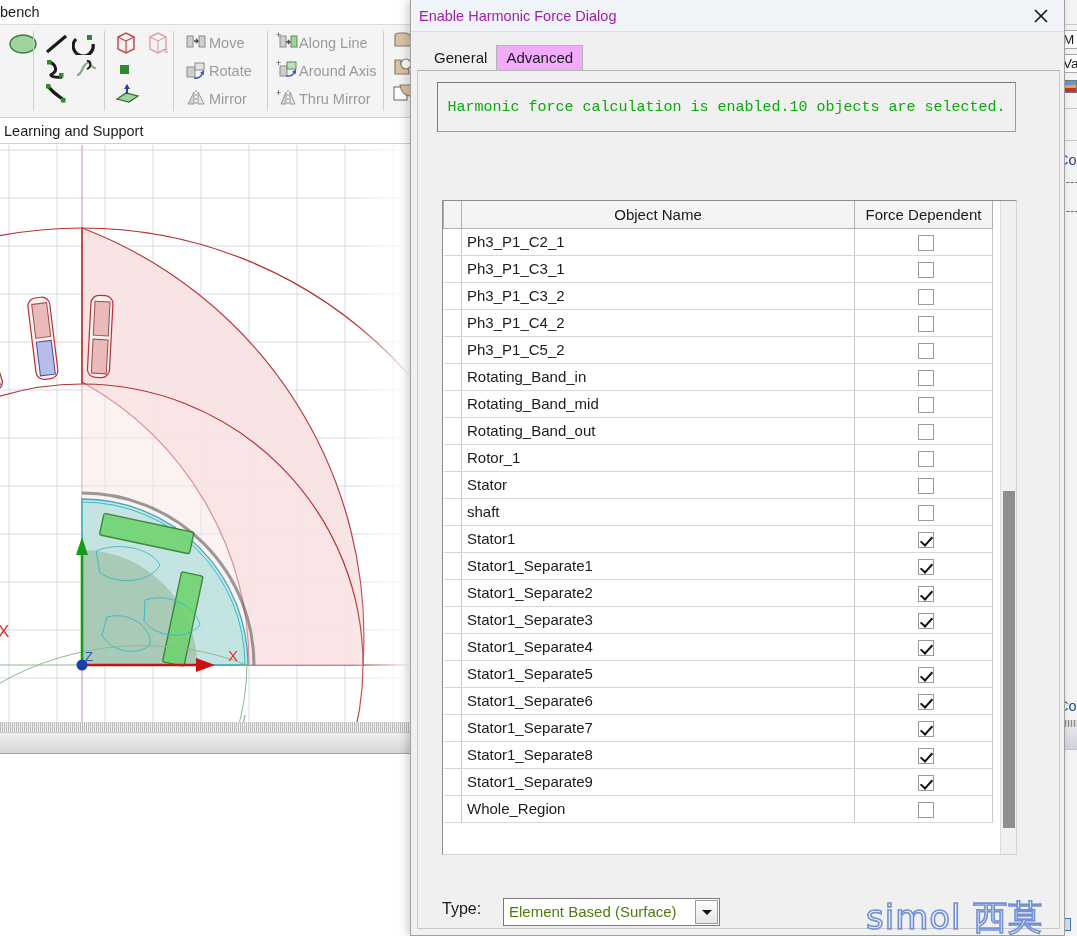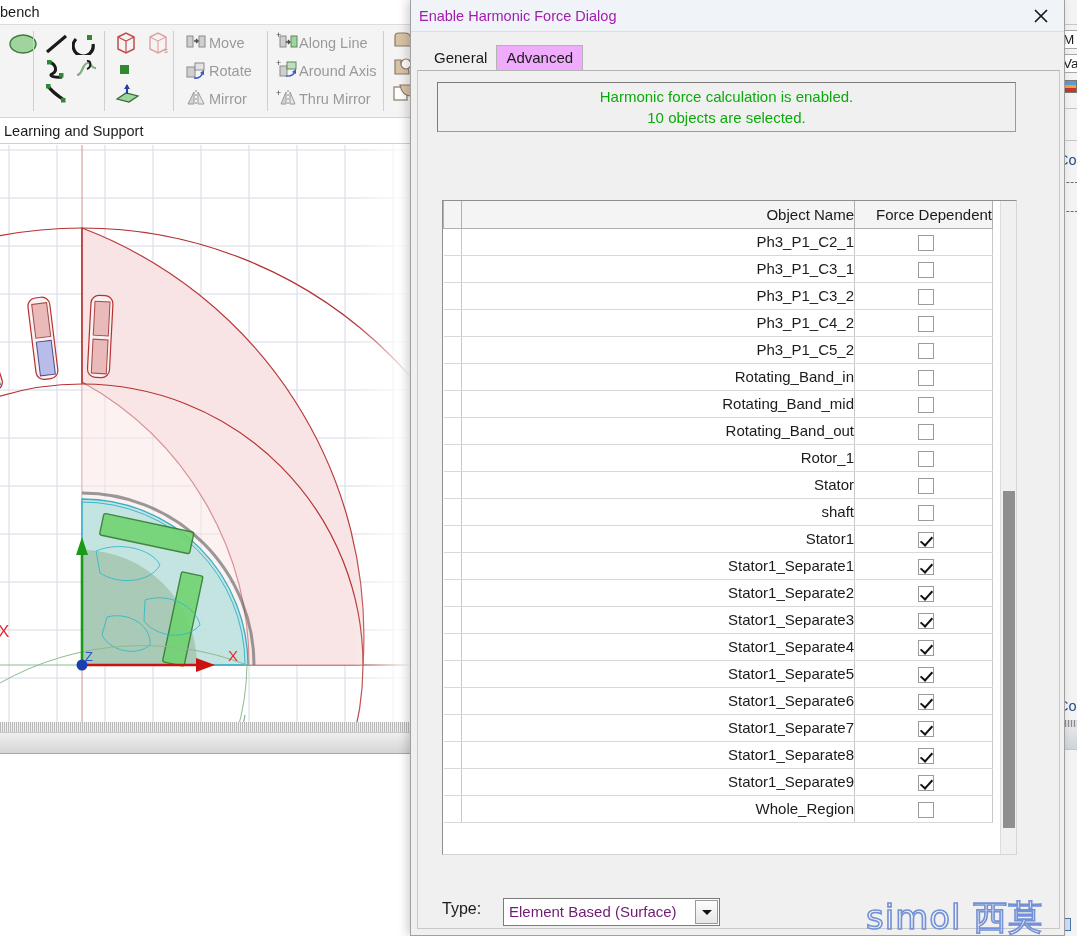--- a/index.html
+++ b/index.html
@@ -125,31 +125,31 @@
 
   .tabpage {
     position: absolute; left: 6px; top: 38px; width: 643px; height: 859px;
     background: #f0f0f0; border: 1px solid #c8c8c8; border-top: 1px solid #b4b4b4;
   }
 
   .msgbox {
     position: absolute; left: 26px; top: 50px; width: 579px; height: 50px;
     background: #f0f0f0; border: 1px solid #9a9a9a;
     border-top-color: #7a7a7a; border-left-color: #7a7a7a;
-    display: flex; flex-direction: column; align-items: center; justify-content: center;
+    display: flex; flex-direction: row; align-items: center; justify-content: center; font-family: Liberation Mono, monospace;
   }
   .msgline { font-size: 15px; color: #0aab0a; line-height: 21px; }
 
   .tablewrap {
     position: absolute; left: 31px; top: 168px; width: 575px; height: 655px;
     background: #ffffff; border: 1px solid #8e8e8e;
     border-right-color: #d4d4d4; border-bottom-color: #d4d4d4;
   }
   .tbl-inner { position: absolute; left: 0; top: 0; width: 558px; height: 653px; overflow: hidden; }
-  table.objtbl { border-collapse: collapse; width: 549px; table-layout: fixed; text-align: right; }
+  table.objtbl { border-collapse: collapse; width: 549px; table-layout: fixed; }
   table.objtbl th {
     height: 27px; font-weight: normal; font-size: 15px; color: #1b1b1b;
     background: #f4f4f4; border: 1px solid #b0b0b0; border-top: none;
     padding: 0;
   }
   table.objtbl td {
     height: 27px; font-size: 15px; color: #1b1b1b; padding: 0 0 0 5px;
     border-bottom: 1px solid #d8d8d8; border-right: 1px solid #c8c8c8;
     background: #ffffff; white-space: nowrap; overflow: hidden;
   }
@@ -184,21 +184,21 @@
   }
   .typelabel {
     position: absolute; left: 31px; top: 868px; font-size: 16px; color: #1b1b1b;
   }
   .combo {
     position: absolute; left: 92px; top: 866px; width: 217px; height: 28px;
     background: #ffffff; border: 1px solid #7a7a7a; cursor: pointer;
   }
   .combo-text {
     position: absolute; left: 5px; top: 0; height: 26px; line-height: 26px;
-    font-size: 15px; color: #701a75; white-space: nowrap;
+    font-size: 15px; color: #4d7c0f; white-space: nowrap;
   }
   .combo-btn {
     position: absolute; right: 1px; top: 1px; width: 23px; height: 24px;
     background: linear-gradient(#fdfdfd,#e6e6e6); border: 1px solid #9a9a9a;
     display: flex; align-items: center; justify-content: center;
   }
   .arrow-dn {
     width: 0; height: 0; border-left: 5px solid transparent;
     border-right: 5px solid transparent; border-top: 5px solid #121212;
   }

